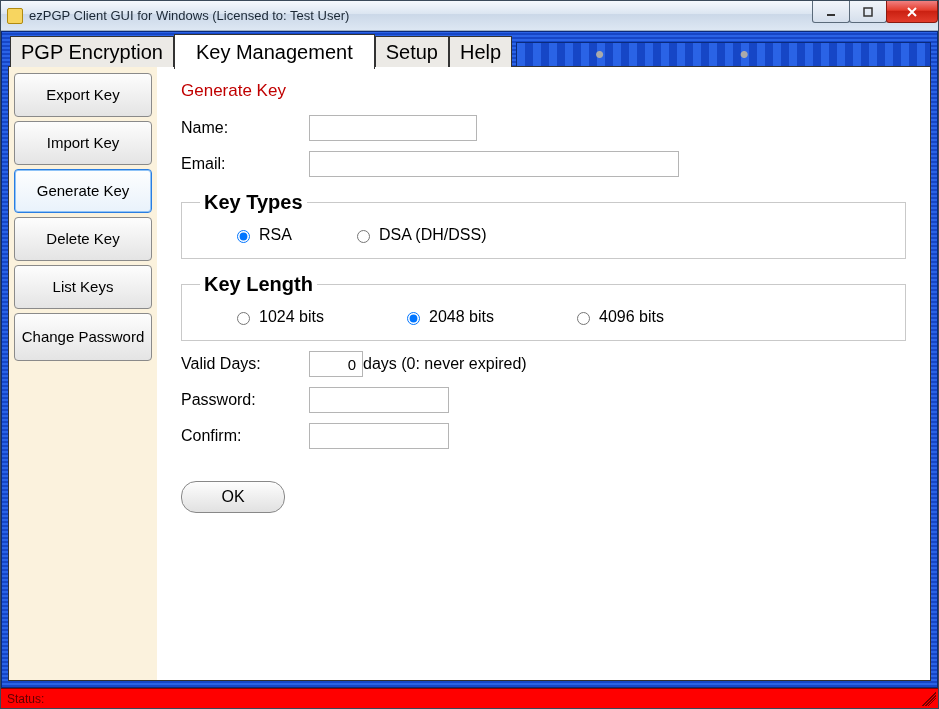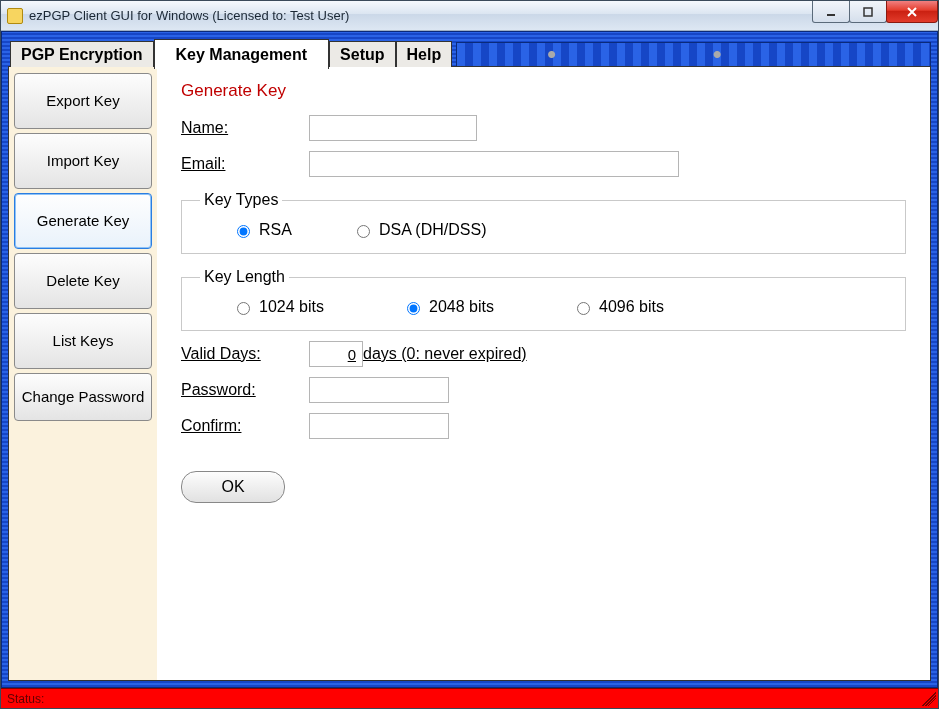--- a/index.html
+++ b/index.html
@@ -79,22 +79,22 @@
     height:28px;
     gap:0;
     padding-left:2px;
     background:transparent;
   }
   .tab {
     background:#eceae6;
     border:1px solid #333;
     border-bottom:none;
     padding:4px 10px 3px;
-    font-size:16px;
-    font-weight:bold;
+    font-size:20px;
+    font-weight:normal;
     color:#000;
     position:relative;
     top:1px;
     cursor:pointer;
   }
   .tab.active {
     background:#fff;
     padding:6px 21px 5px;
     top:3px;
     z-index:2;
@@ -120,21 +120,21 @@
   }
   .sidebar {
     width:148px;
     background:#fbf2dd;
     padding:6px 5px;
     display:flex;
     flex-direction:column;
     gap:4px;
   }
   .side-btn {
-    height:56px;
+    height:44px;
     background:linear-gradient(#fdfdfd,#e4e4e4);
     border:1px solid #8a8a8a;
     border-radius:4px;
     font-size:15px;
     cursor:pointer;
     display:flex;align-items:center;justify-content:center;
     text-align:center;
     line-height:1.15;
     padding:2px 4px;
   }
@@ -151,42 +151,42 @@
   }
   .section-title {
     color:#c00000;
     font-size:17px;
     margin:2px 0 14px;
   }
   .form-row {
     display:flex;
     align-items:center;
     margin:10px 0;
-    text-decoration:underline;
   }
   .form-label {
     width:128px;
   }
   input.text {
     border:1px solid #b5b5b5;
     height:26px;
     padding:2px 6px;
     font-size:15px;
   }
   .w-sm{width:168px;}
   .w-lg{width:370px;}
   .w-xs{width:54px;text-align:right;}
   fieldset {
     border:1px solid #c9c9c9;
     margin:14px 0 10px;
     padding:12px 18px 14px;
   }
   legend {
     padding:0 4px;
-    font-size:16px;
+    font-size:20px;
+    font-weight:bold;
   }
   .radio-row {
     display:flex;
     gap:60px;
     padding-left:32px;
   }
   .radio-row.three { gap:0; padding-left:32px; }
   .radio-row.three > label { width:170px; }
   label.radio {
     display:flex;align-items:center;gap:6px;font-size:16px;cursor:pointer;

